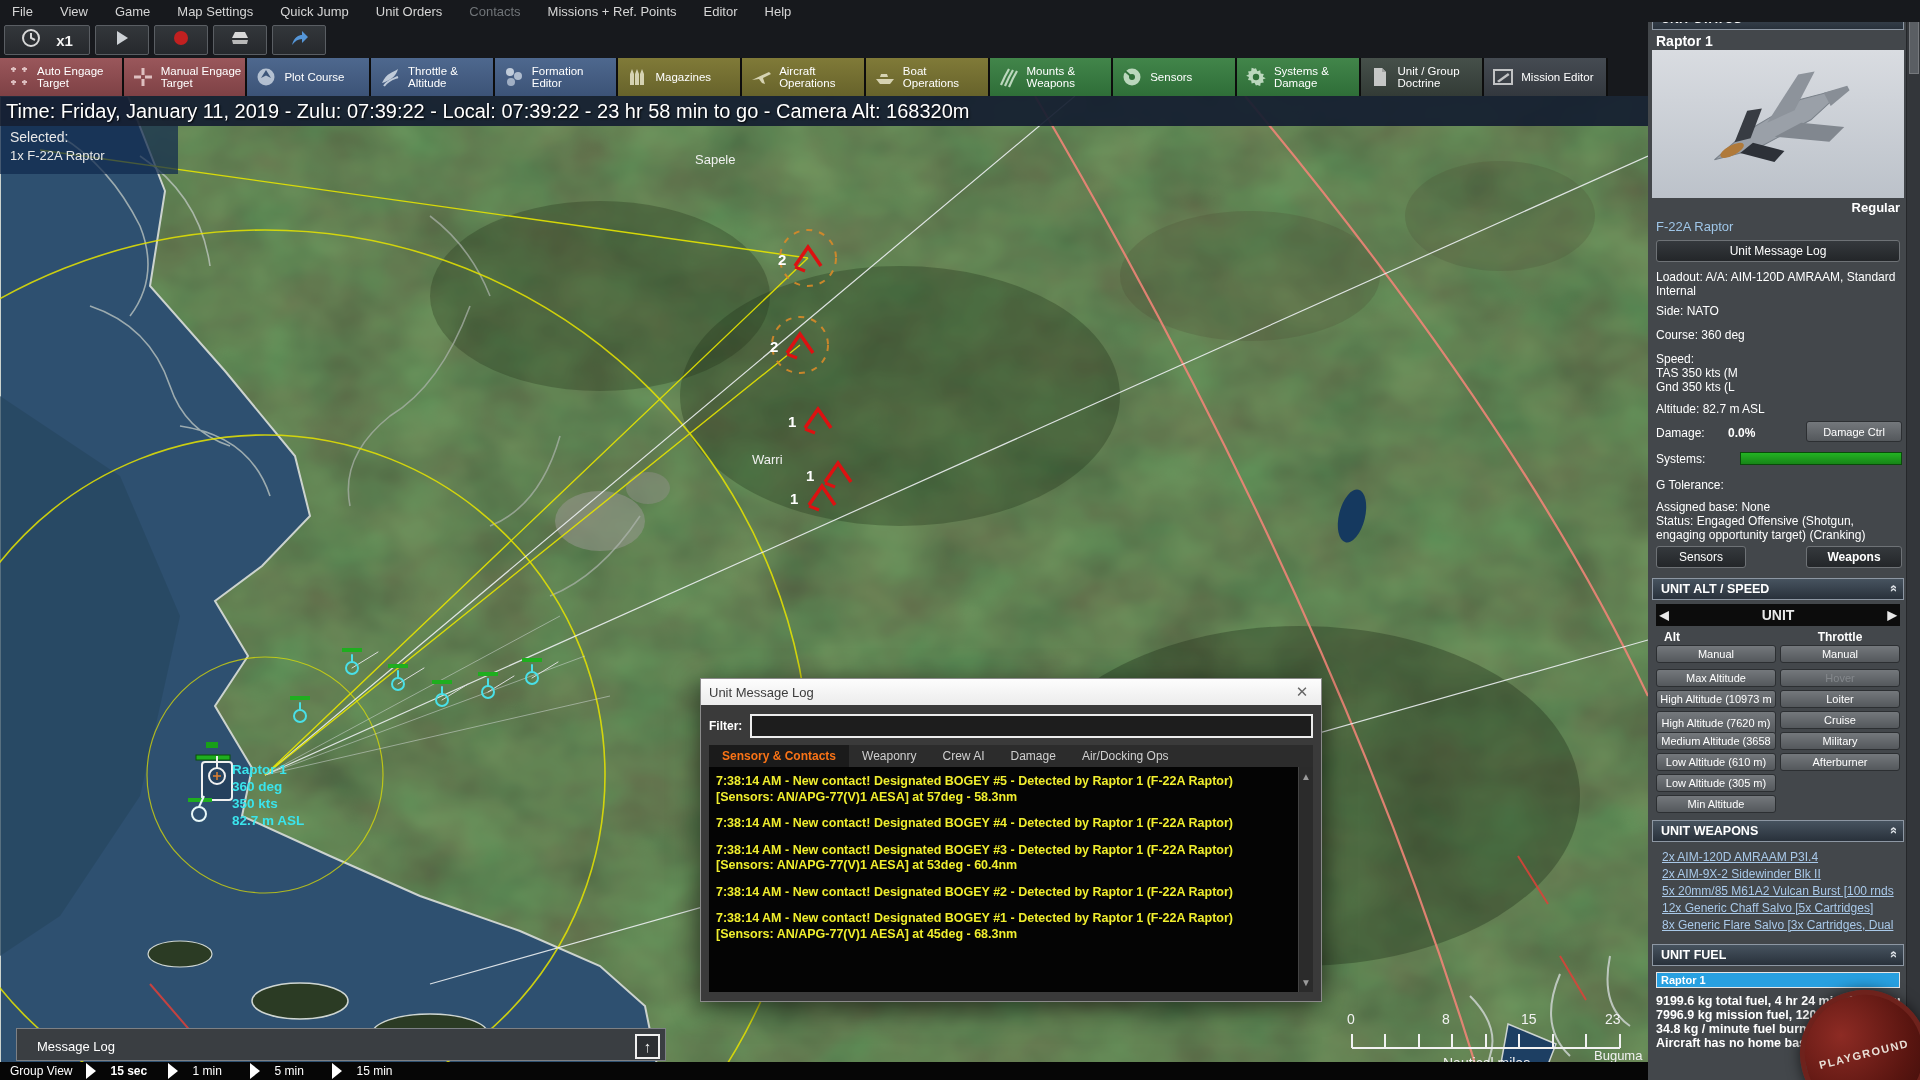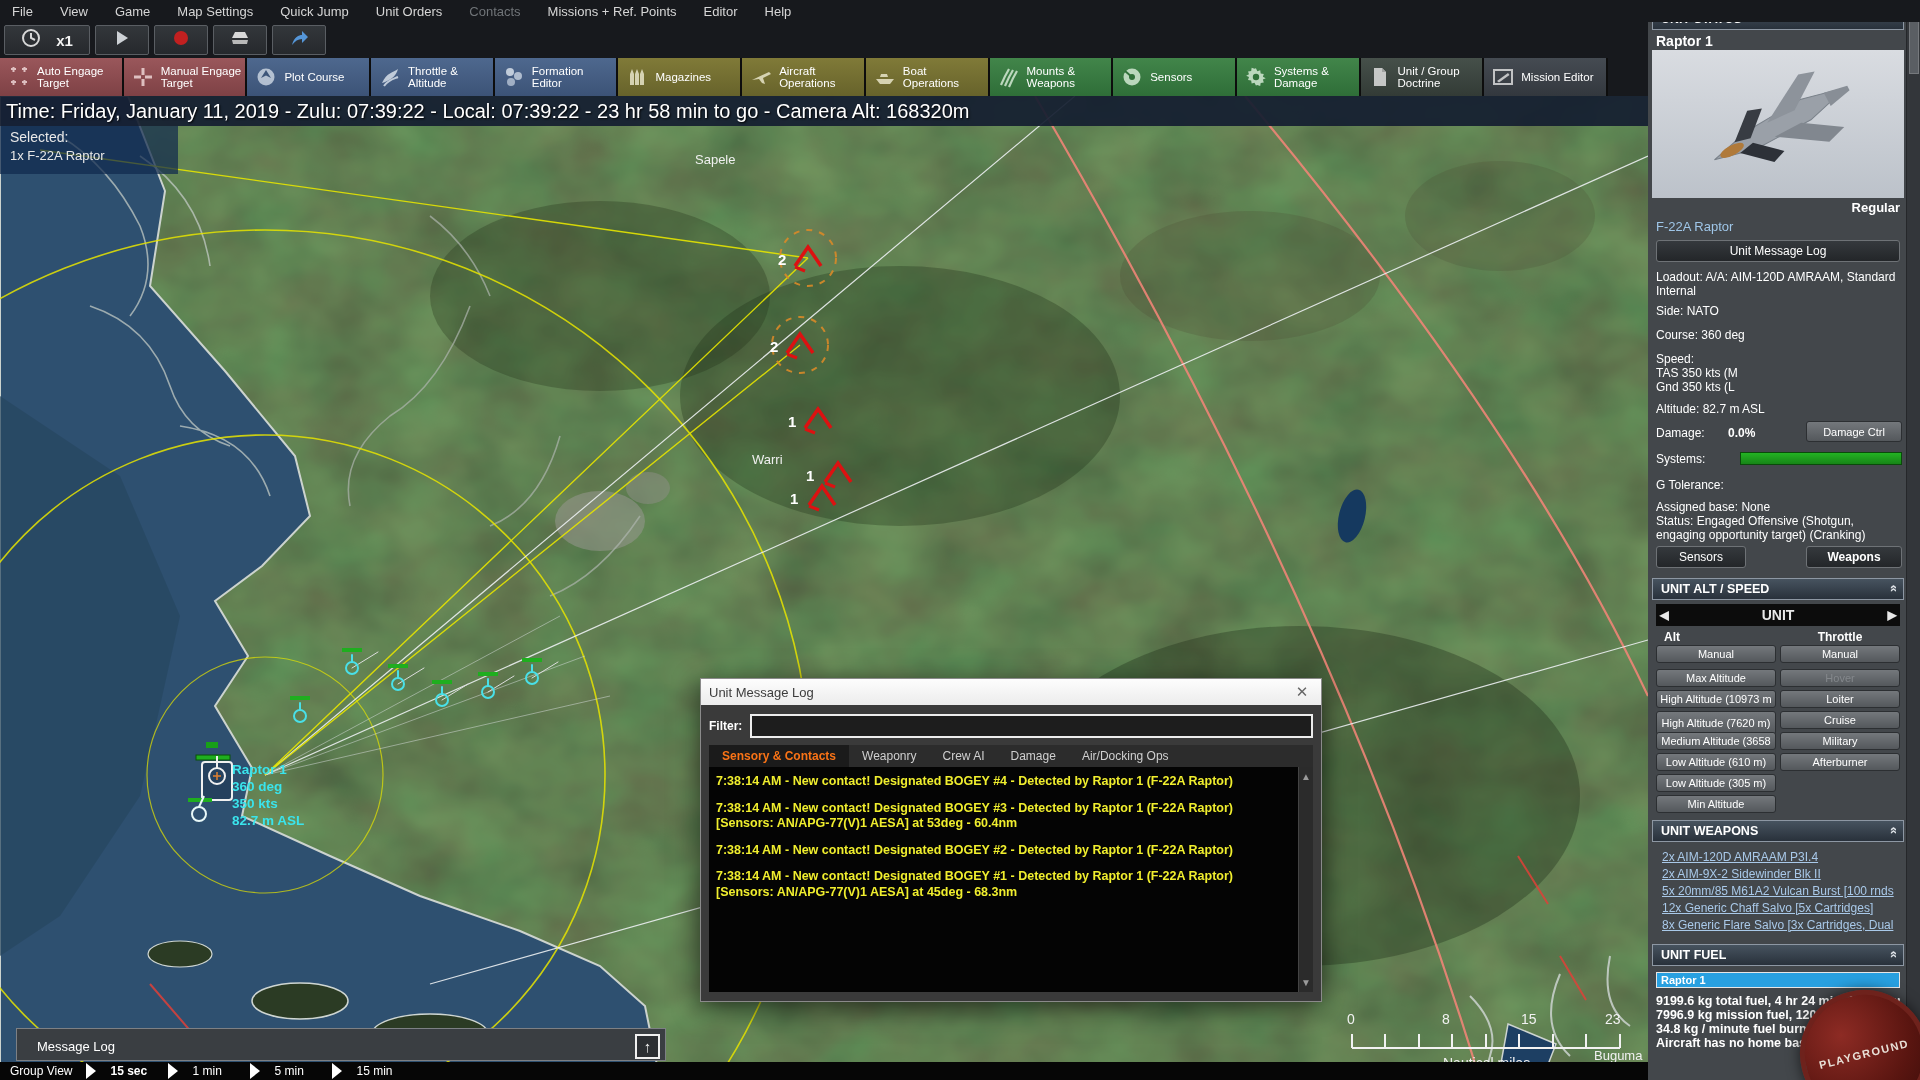--- a/index.html
+++ b/index.html
@@ -429,20 +429,24 @@
     <input id="filter-in" value="" style="">
   </div>
   <div id="tabs">
     <span class="tab on">Sensory &amp; Contacts</span>
     <span class="tab">Weaponry</span>
     <span class="tab">Crew AI</span>
     <span class="tab">Damage</span>
     <span class="tab">Air/Docking Ops</span>
   </div>
   <div id="dlg-body">
+    <div class="msg">
+        <div>7:38:14 AM - New contact! Designated BOGEY #5 - Detected by Raptor 1 (F-22A Raptor)</div>
+        <div>[Sensors: AN/APG-77(V)1 AESA] at 57deg - 58.3nm</div>
+      </div>
     <div class="msg">
         <div>7:38:14 AM - New contact! Designated BOGEY #4 - Detected by Raptor 1 (F-22A Raptor)</div>
       </div>
     <div class="msg">
         <div>7:38:14 AM - New contact! Designated BOGEY #3 - Detected by Raptor 1 (F-22A Raptor)</div>
         <div>[Sensors: AN/APG-77(V)1 AESA] at 53deg - 60.4nm</div>
       </div>
     <div class="msg">
         <div>7:38:14 AM - New contact! Designated BOGEY #2 - Detected by Raptor 1 (F-22A Raptor)</div>
       </div>

